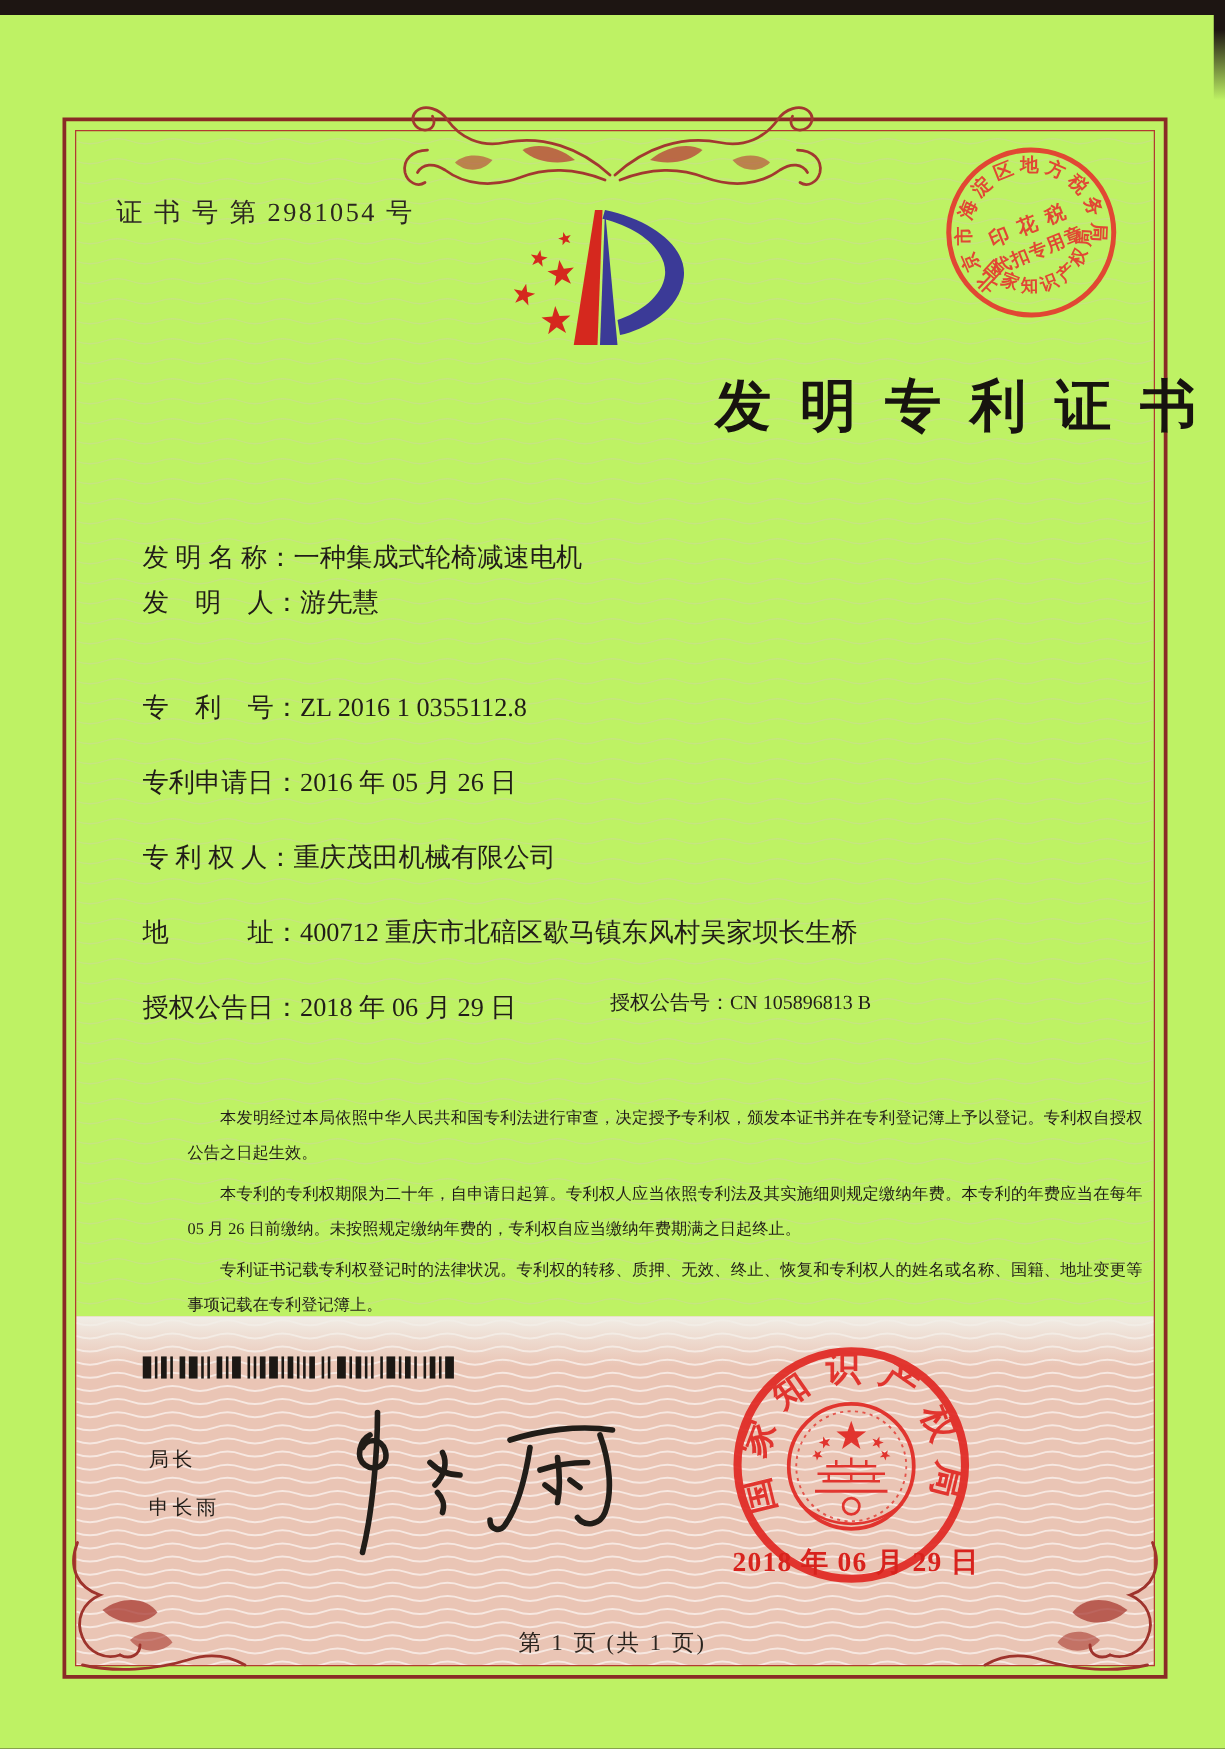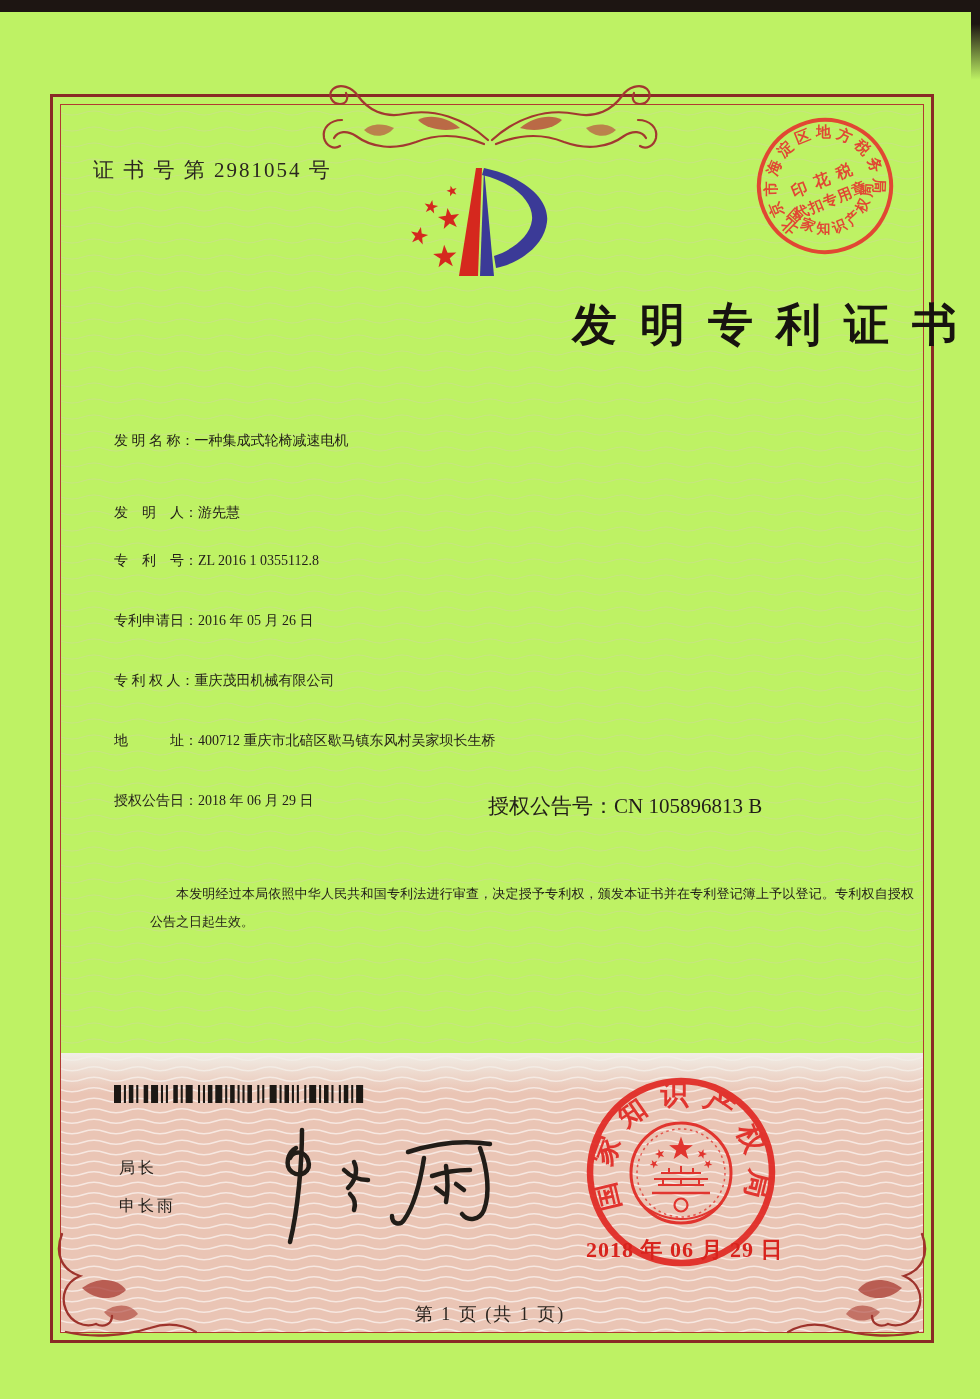--- a/index.html
+++ b/index.html
@@ -13,23 +13,23 @@
   
   .frame-outer{position:absolute;left:50px;top:94px;width:884px;height:1249px;
                border:3px solid #8a2b26;box-sizing:border-box;}
   .frame-inner{position:absolute;left:60px;top:104px;width:864px;height:1229px;
                border:1px solid #b23a31;box-sizing:border-box;}
   .band{position:absolute;left:61px;top:1053px;width:862px;height:279px;background:#eac5b5;}
   
   .certno{position:absolute;left:93px;top:156px;font-size:21px;letter-spacing:2px;color:#2b2620;}
   .title{position:absolute;left:0;right:0;top:295px;text-align:right;font-size:45px;
          font-weight:bold;letter-spacing:23px;text-indent:23px;color:#17130f;}
-  .row{position:absolute;left:114px;font-size:14px;white-space:nowrap;color:#211d18;}
+  .row{position:absolute;left:114px;font-size:21px;white-space:nowrap;color:#211d18;}
   .row .lbl{display:inline-block;}
-  .grant2{position:absolute;left:488px;font-size:21px;white-space:nowrap;color:#211d18;}
+  .grant2{position:absolute;left:488px;font-size:16px;white-space:nowrap;color:#211d18;}
   .paras{position:absolute;left:112px;top:880px;width:764px;font-size:13px;
          line-height:27.6px;text-align:justify;color:#211d18;margin-left:38px;}
   .paras p{margin:0 0 6px 0;text-indent:2em;}
   .director{position:absolute;left:119px;font-size:16px;letter-spacing:3px;color:#211d18;}
   .footer{position:absolute;left:0;right:0;top:1302px;text-align:center;font-size:18px;
           letter-spacing:2px;color:#2a241e;}
   .sealdate{position:absolute;left:586px;top:1235px;font-size:22px;font-weight:bold;
             color:#d8231d;letter-spacing:1px;white-space:nowrap;}
   
   .sealArcText{font-family:"Liberation Serif","DejaVu Serif",serif;font-weight:bold;
@@ -218,21 +218,21 @@
       <text class="taxCenter" x="85" y="84" font-size="16" letter-spacing="2">印 花 税</text>
       <text class="taxCenter" x="85" y="105" font-size="14.5" letter-spacing="1">代扣专用章</text>
     </g>
   </svg>
 
   <div class="title">发明专利证书</div>
 
   <div class="row" style="top:432px">
     <span class="lbl">发 明 名 称：</span><span class="val">一种集成式轮椅减速电机</span>
   </div>
-  <div class="row" style="top:504px">
+  <div class="row" style="top:468px">
     <span class="lbl">发　明　人：</span><span class="val">游先慧</span>
   </div>
   <div class="row" style="top:552px">
     <span class="lbl">专　利　号：</span><span class="val">ZL 2016 1 0355112.8</span>
   </div>
   <div class="row" style="top:612px">
     <span class="lbl">专利申请日：</span><span class="val">2016 年 05 月 26 日</span>
   </div>
   <div class="row" style="top:672px">
     <span class="lbl">专 利 权 人：</span><span class="val">重庆茂田机械有限公司</span>
@@ -242,20 +242,22 @@
   </div>
   <div class="row" style="top:792px">
     <span class="lbl">授权公告日：</span><span class="val">2018 年 06 月 29 日</span>
   </div>
   <div class="grant2" style="top:792px">
     <span class="lbl">授权公告号：</span><span class="val">CN 105896813 B</span>
   </div>
 
   <div class="paras">
     <p>本发明经过本局依照中华人民共和国专利法进行审查，决定授予专利权，颁发本证书并在专利登记簿上予以登记。专利权自授权公告之日起生效。</p>
+    <p>本专利的专利权期限为二十年，自申请日起算。专利权人应当依照专利法及其实施细则规定缴纳年费。本专利的年费应当在每年 05 月 26 日前缴纳。未按照规定缴纳年费的，专利权自应当缴纳年费期满之日起终止。</p>
+    <p>专利证书记载专利权登记时的法律状况。专利权的转移、质押、无效、终止、恢复和专利权人的姓名或名称、国籍、地址变更等事项记载在专利登记簿上。</p>
   </div>
 
   <svg id="barcode-svg" class="abs" style="left:114px;top:1085px;" width="252" height="18" viewBox="0 0 252 18">
       <rect x="0" y="0" width="7.011764705882353" height="18" fill="#1c1814"></rect>
       <rect x="9.882352941176471" y="0" width="2.070588235294118" height="18" fill="#1c1814"></rect>
       <rect x="14.823529411764707" y="0" width="4.541176470588235" height="18" fill="#1c1814"></rect>
       <rect x="22.235294117647058" y="0" width="2.070588235294118" height="18" fill="#1c1814"></rect>
       <rect x="29.64705882352941" y="0" width="4.541176470588235" height="18" fill="#1c1814"></rect>
       <rect x="37.05882352941176" y="0" width="7.011764705882353" height="18" fill="#1c1814"></rect>
       <rect x="46.94117647058823" y="0" width="2.070588235294118" height="18" fill="#1c1814"></rect>

